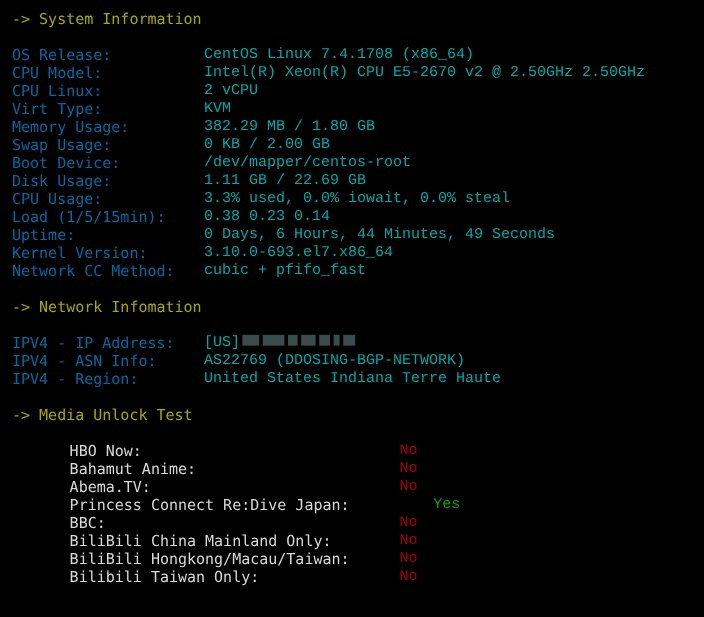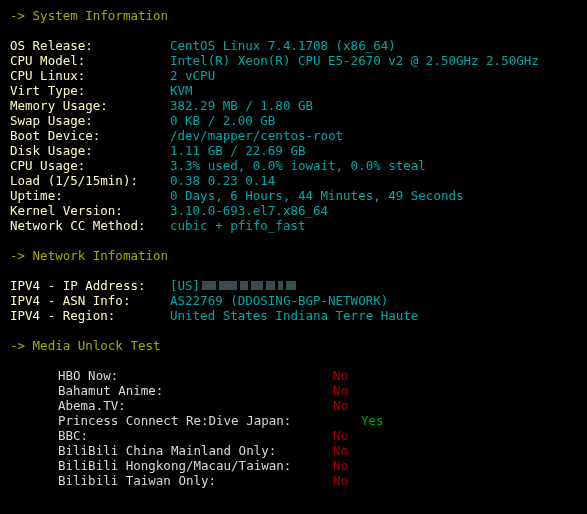--- a/index.html
+++ b/index.html
@@ -24,29 +24,29 @@
     width: 518px;
     height: 514px;
   }
   .line {
     white-space: pre;
     height: 15px;
     line-height: 15px;
   }
   .blank { height: 15px; }
   .section-head { color: #a8a800; }
-  .label-y { color: #fef9c3; }
+  .label-y { color: #0369a1; }
   .label-w { color: #d8d8d8; }
   .val-cyan { color: #00a8a8; }
   .val-red { color: #a80000; text-align: center; }
   .val-green { color: #00a800; margin-left: 28px; }
   
   .row { display: flex; white-space: pre; height: 15px; line-height: 15px; }
   .row .k { flex: 0 0 auto; white-space: pre; }
-  .row .v { white-space: pre; }
+  .row .v { white-space: pre; font-family: Liberation Mono, monospace; }
   .col-sys .k { width: 160px; }
   .col-media .k { width: 275px; margin-left: 48px; }
   
   .redact {
     display: inline-flex;
     align-items: center;
     gap: 3px;
     vertical-align: middle;
     margin-left: 2px;
     position: relative;

